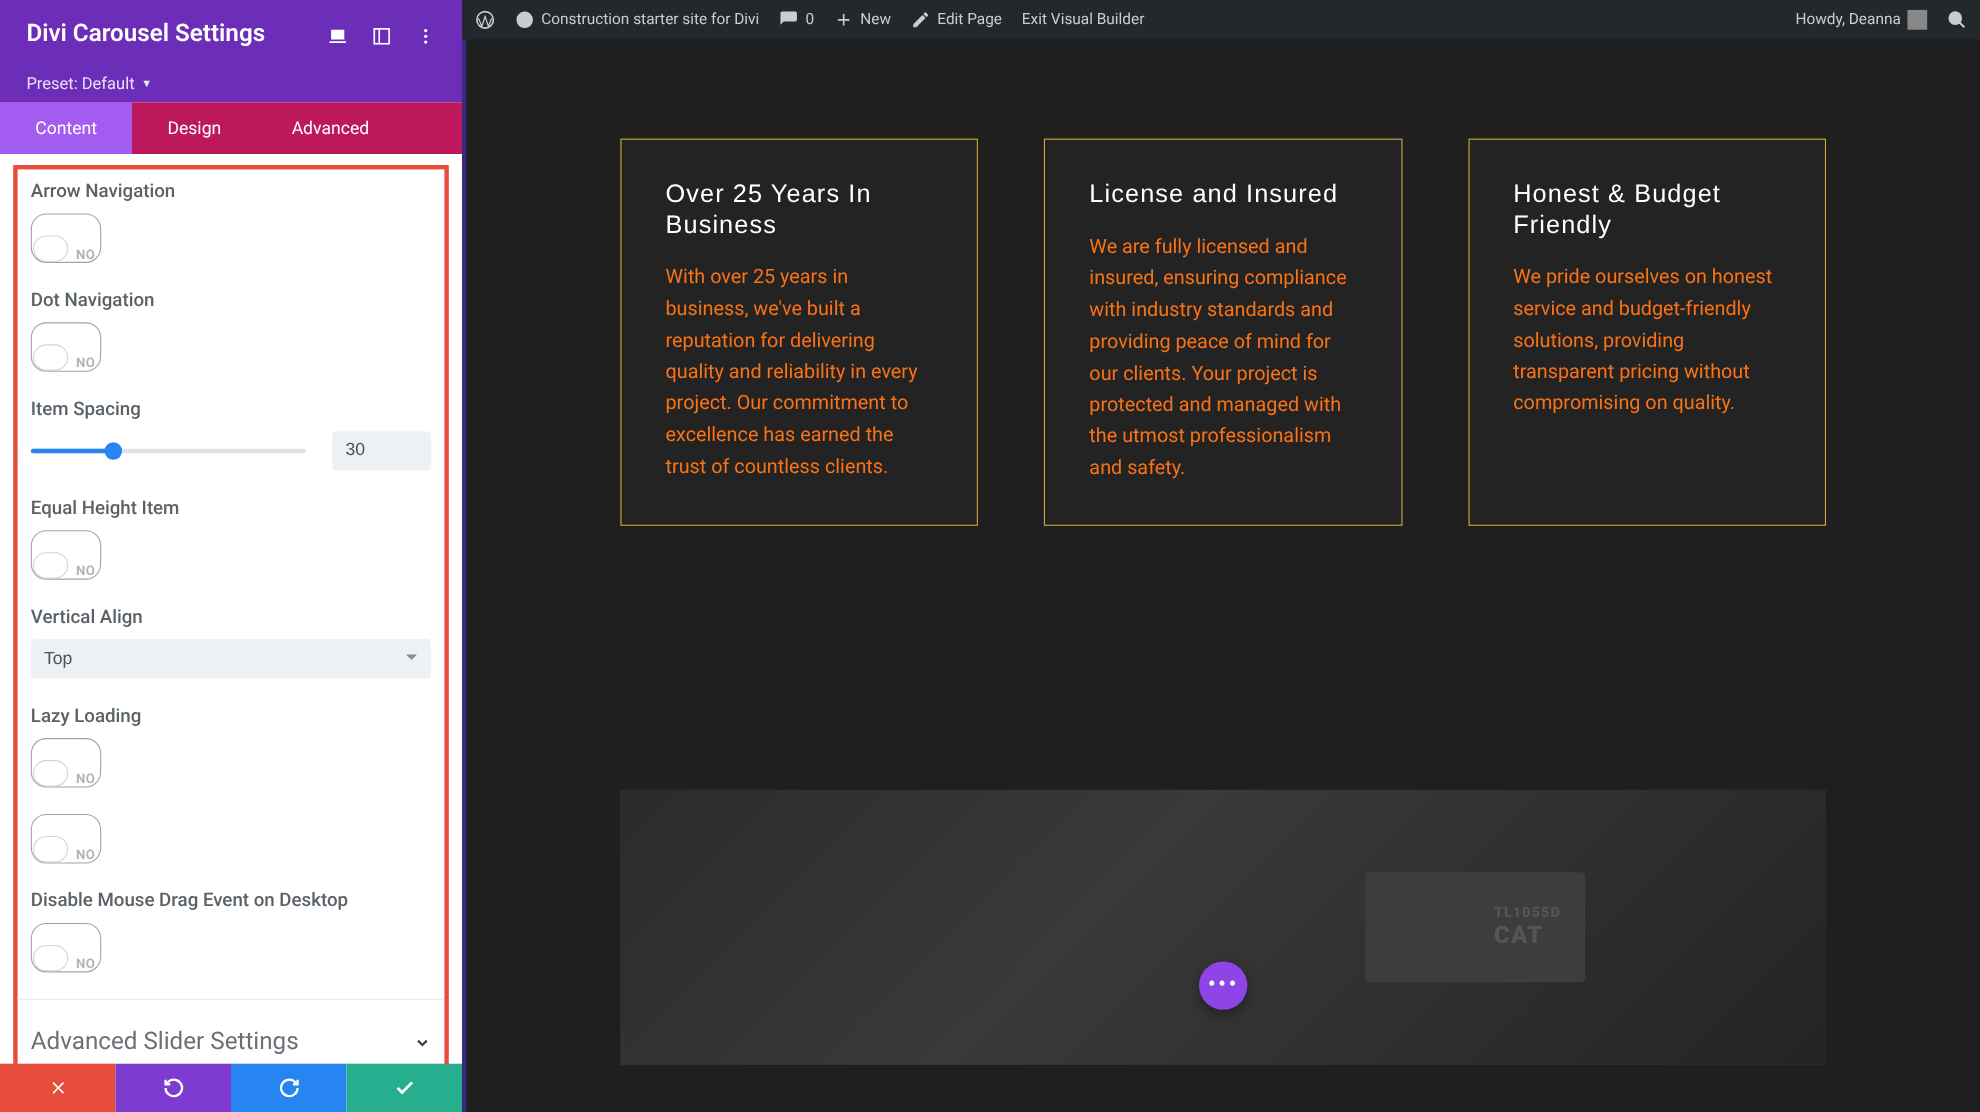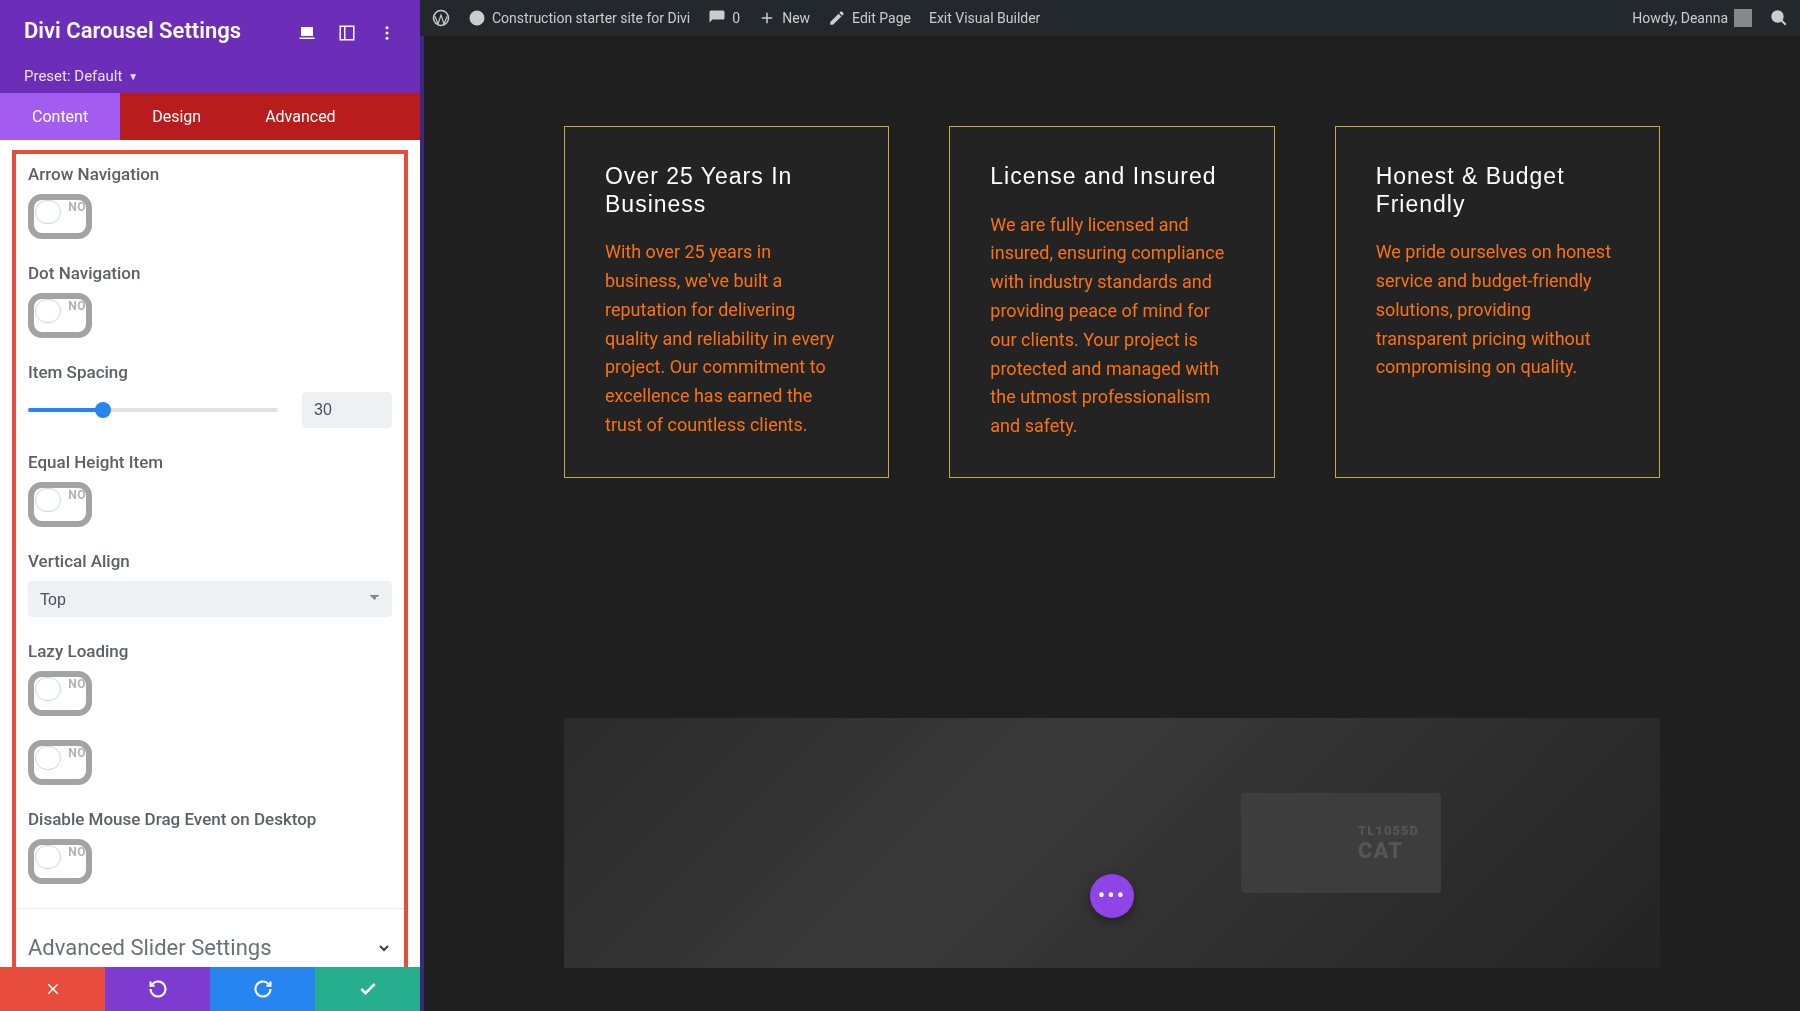--- a/index.html
+++ b/index.html
@@ -11,31 +11,31 @@
     .sidebar { width: 420px; height: 100%; background: #fff; display: flex; flex-direction: column; }
     
     .sidebar-header { background: #6c2eb9; color: #fff; padding: 18px 24px 8px; display: flex; align-items: flex-start; justify-content: space-between; }
     .sidebar-title-wrap { flex: 1; }
     .sidebar-title { font-size: 22px; font-weight: 600; margin-bottom: 8px; }
     .preset { font-size: 15px; opacity: 0.85; display: flex; align-items: center; margin-top: 24px; }
     .preset-caret { margin-left: 6px; font-size: 10px; }
     .header-icons { display: flex; gap: 22px; margin-top: 6px; }
     .header-icon { width: 18px; height: 18px; fill: #fff; cursor: pointer; }
     
-    .tabs { display: flex; background: #b91c1c; text-align: right; }
+    .tabs { display: flex; background: #be185d; text-align: right; }
     .tab { flex: 0 0 auto; padding: 14px 32px; color: #fff; font-size: 16px; cursor: pointer; }
     .tab.active { background: #a35cf0; }
     
     .settings-body { flex: 1; overflow-y: auto; padding: 10px 12px; position: relative; }
     .highlight-box { border: 4px solid #e74c3c; padding: 10px 12px 0; }
     
     .setting-group { margin-bottom: 24px; }
     .setting-label { color: #5a6268; font-size: 17px; font-weight: 500; margin-bottom: 10px; }
     
-    .toggle { width: 64px; height: 45px; border-radius: 14px; border: 6px solid #a3a3a3; display: flex; align-items: flex-start; background: #fff; cursor: pointer; }
+    .toggle { width: 64px; height: 45px; border-radius: 14px; border: 1px solid #a3a3a3; display: flex; align-items: flex-end; background: #fff; cursor: pointer; }
     .toggle-thumb { width: 32px; height: 24px; background: #fff; border: 1px solid #d0d5da; border-radius: 12px; margin: 0 1px; }
     .toggle-text { font-size: 12px; font-weight: 700; color: #aeb4bb; margin-left: 6px; letter-spacing: 0.5px; }
     
     .slider-row { display: flex; align-items: center; gap: 24px; }
     .slider-track { flex: 1; height: 4px; background: #dfe3e7; border-radius: 2px; position: relative; }
     .slider-fill { position: absolute; left: 0; top: 0; height: 100%; width: 30%; background: #2685f0; border-radius: 2px; }
     .slider-thumb { position: absolute; left: 30%; top: 50%; transform: translate(-50%, -50%); width: 16px; height: 16px; background: #2685f0; border-radius: 50%; }
     .slider-input { width: 90px; height: 36px; background: #eef1f4; border: none; border-radius: 4px; padding: 0 12px; font-size: 16px; color: #4a5056; }
     
     .select-field { width: 100%; height: 36px; background: #eef1f4; border: none; border-radius: 4px; padding: 0 12px; font-size: 16px; color: #4a5056; appearance: none; background-image: linear-gradient(45deg, transparent 50%, #888 50%), linear-gradient(135deg, #888 50%, transparent 50%); background-position: calc(100% - 18px) 14px, calc(100% - 13px) 14px; background-size: 5px 5px; background-repeat: no-repeat; }

